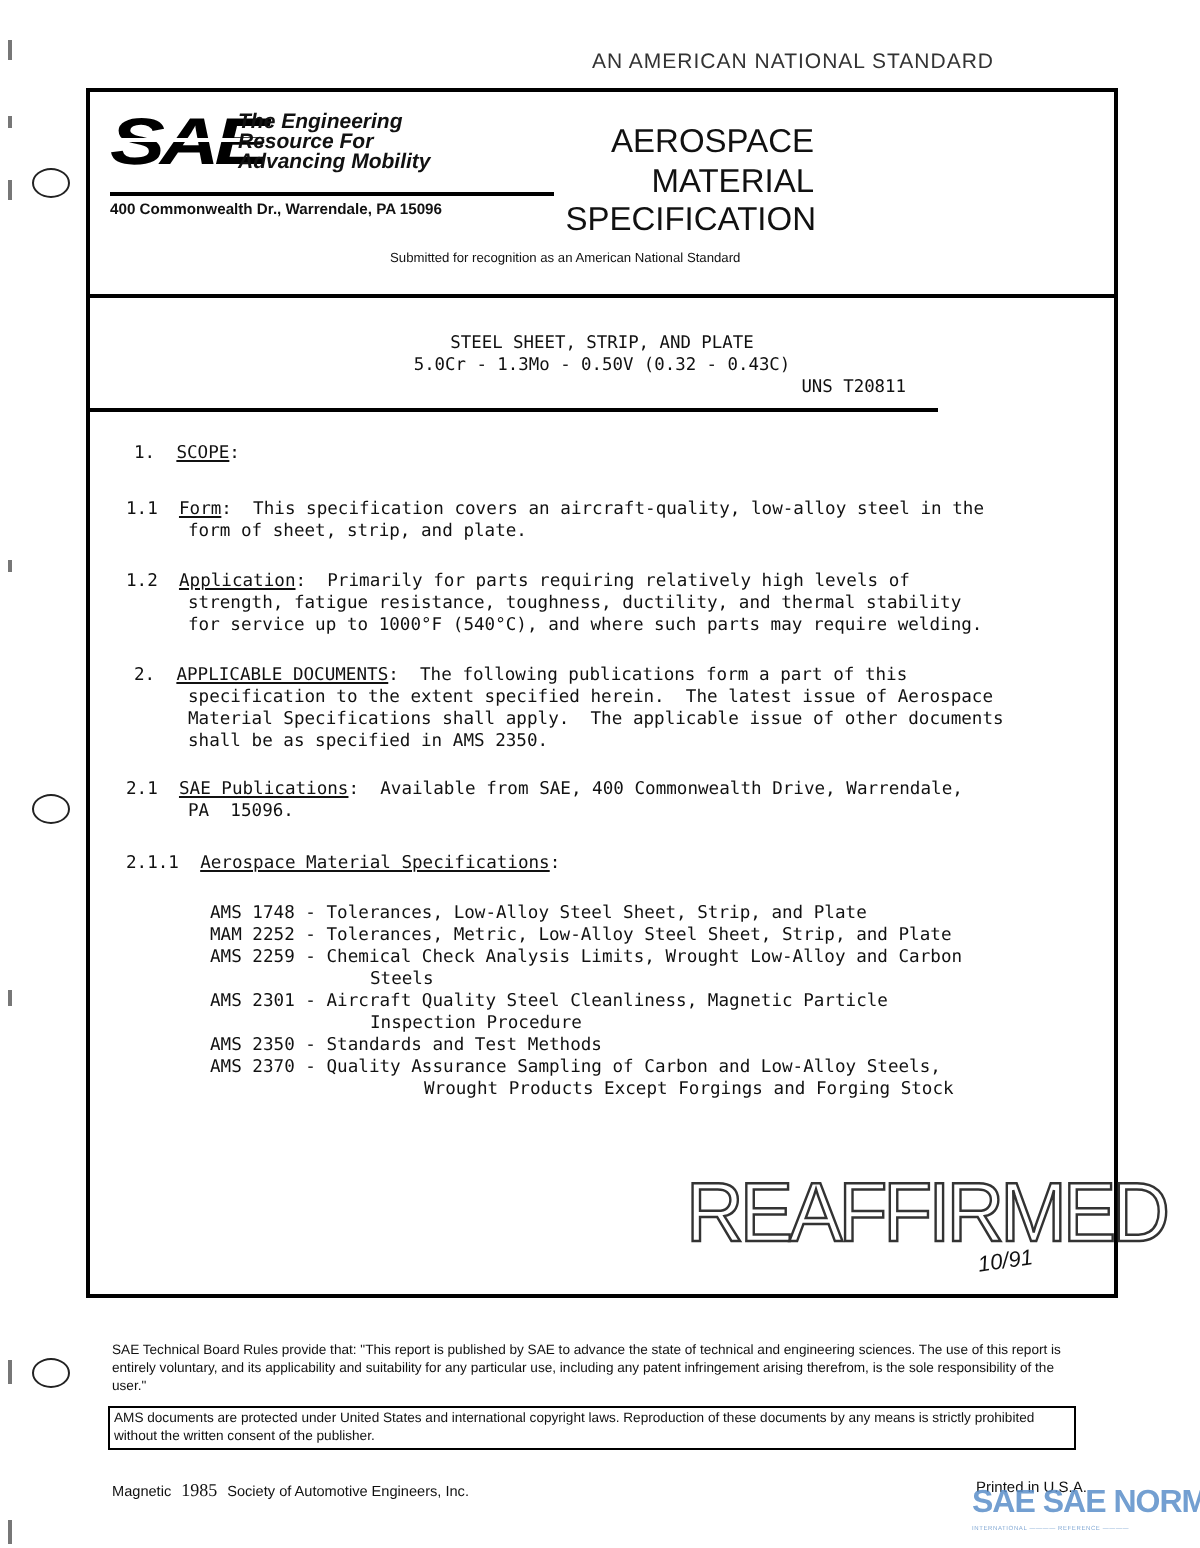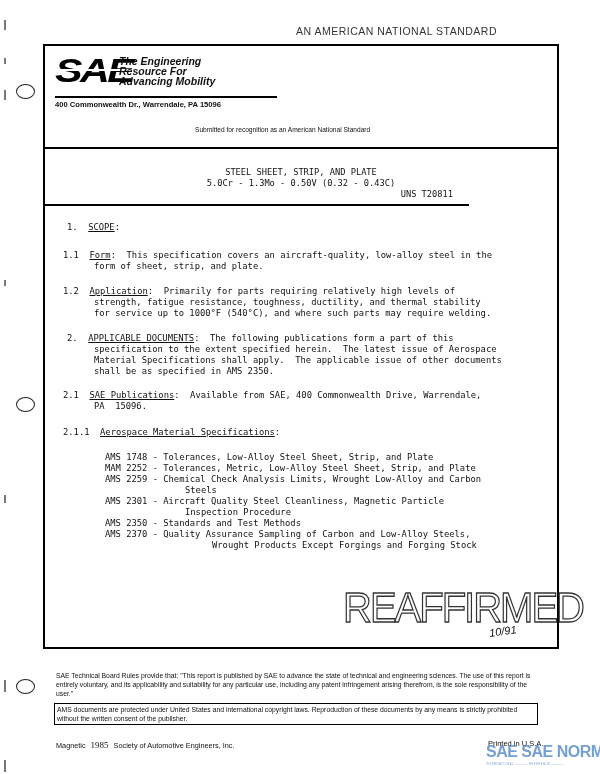--- a/index.html
+++ b/index.html
@@ -74,20 +74,25 @@
       <div class="sae-mark">SAE</div>
       <div class="tagline sans">
         <div>The Engineering</div>
         <div>Resource For</div>
         <div>Advancing Mobility</div>
       </div>
       <div class="logo-rule"></div>
       <div class="address sans">400 Commonwealth Dr., Warrendale, PA 15096</div>
     </div>
 
+    <div class="title-block sans">
+      <div>AEROSPACE</div>
+      <div>MATERIAL</div>
+      <div style="margin-right:-1px;">SPECIFICATION</div>
+    </div>
     <div class="submitted sans">Submitted for recognition as an American National Standard</div>
 
   </div>
 
   <div class="title-section mono">
     <div class="doc-title" style="top:18px;">STEEL SHEET, STRIP, AND PLATE</div>
     <div class="doc-title" style="top:29px;">5.0Cr - 1.3Mo - 0.50V (0.32 - 0.43C)</div>
     <div class="uns">UNS T20811</div>
   </div>
 

